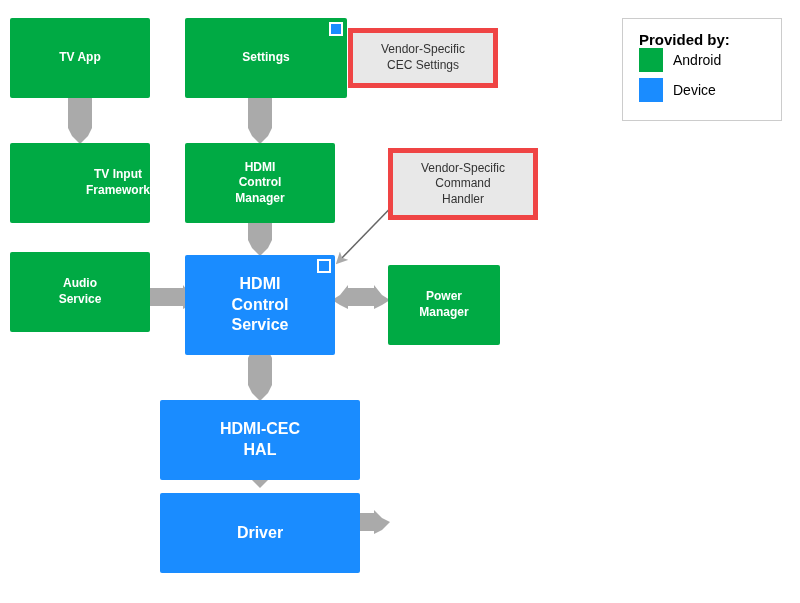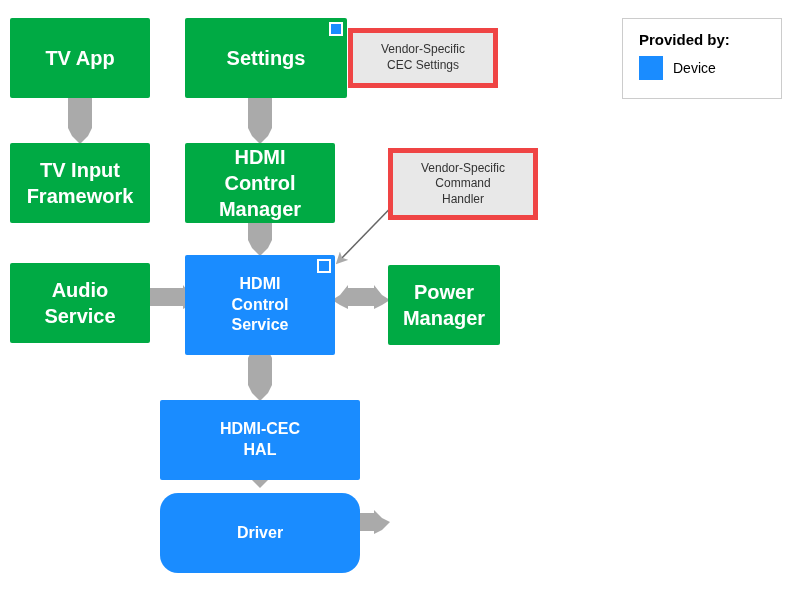--- a/index.html
+++ b/index.html
@@ -16,21 +16,21 @@
       position: relative;
       width: 800px;
       height: 603px;
     }
 
     
     .block-green {
       background-color: #00aa44;
       color: white;
       font-weight: bold;
-      font-size: 20px;
+      font-size: 12px;
       display: flex;
       align-items: center;
       justify-content: center;
       text-align: center;
       position: absolute;
       border-radius: 2px;
       line-height: 1.3;
     }
 
     
@@ -77,21 +77,20 @@
       top: 20px;
       right: 20px;
       border: 1px solid #ccc;
       padding: 12px 16px;
       background: white;
     }
 
     .legend-title {
       font-weight: bold;
       font-size: 15px;
-      margin-bottom: 8px;
     }
 
     .legend-item {
       display: flex;
       align-items: center;
       margin-bottom: 6px;
       font-size: 14px;
     }
 
     .legend-box {
@@ -179,32 +178,32 @@
 
   <div class="block-green" style="left: 10px; top: 18px; width: 140px; height: 80px;">
     <span>TV App</span>
   </div>
 
   <div class="block-green" style="left: 185px; top: 18px; width: 162px; height: 80px;">
     <span>Settings</span>
     <div class="blue-indicator" style="position:absolute; top:4px; right:4px;"></div>
   </div>
 
-  <div class="block-green" style="left: 10px; top: 143px; width: 140px; height: 80px;">
+  <div class="block-green" style="left: 10px; top: 143px; width: 140px; height: 80px; justify-content: flex-end;">
     <span style="white-space:pre-line;">TV Input
 Framework</span>
   </div>
 
   <div class="block-green" style="left: 185px; top: 143px; width: 150px; height: 80px;">
     <span style="white-space:pre-line;">HDMI
 Control
 Manager</span>
   </div>
 
-  <div class="block-green" style="left: 10px; top: 263px; width: 140px; height: 80px;">
+  <div class="block-green" style="left: 10px; top: 252px; width: 140px; height: 80px;">
     <span style="white-space:pre-line;">Audio
 Service</span>
   </div>
 
   <div class="block-blue" style="left: 185px; top: 255px; width: 150px; height: 100px;">
     <span style="white-space:pre-line;">HDMI
 Control
 Service</span>
     <div class="blue-indicator" style="position:absolute; top:4px; right:4px;"></div>
   </div>
@@ -212,37 +211,41 @@
   <div class="block-green" style="left: 388px; top: 265px; width: 112px; height: 80px;">
     <span style="white-space:pre-line;">Power
 Manager</span>
   </div>
 
   <div class="block-blue" style="left: 160px; top: 400px; width: 200px; height: 80px;">
     <span style="white-space:pre-line;">HDMI-CEC
 HAL</span>
   </div>
 
-  <div class="block-blue" style="left: 160px; top: 493px; width: 200px; height: 80px; border-radius: 18px;">
+  <div class="block-blue" style="left: 160px; top: 493px; width: 200px; height: 80px;">
     <span>Driver</span>
   </div>
 
 
   <div class="block-gray" style="left: 348px; top: 28px; width: 150px; height: 60px;">
     <span style="font-size:12px; white-space:pre-line;">Vendor-Specific
 CEC Settings</span>
   </div>
 
   <div class="block-gray" style="left: 388px; top: 148px; width: 150px; height: 72px;">
     <span style="font-size:12px; white-space:pre-line;">Vendor-Specific
 Command
 Handler</span>
   </div>
 
   <div class="legend" style="top: 18px; right: 18px; width: 160px;">
     <div class="legend-title">Provided by:</div>
     <div class="legend-item">
+      <div class="legend-box legend-box-green"></div>
+      <span>Android</span>
+    </div>
+    <div class="legend-item">
       <div class="legend-box legend-box-blue"></div>
       <span>Device</span>
     </div>
   </div>
 
 </div>
 
 </body></html>

